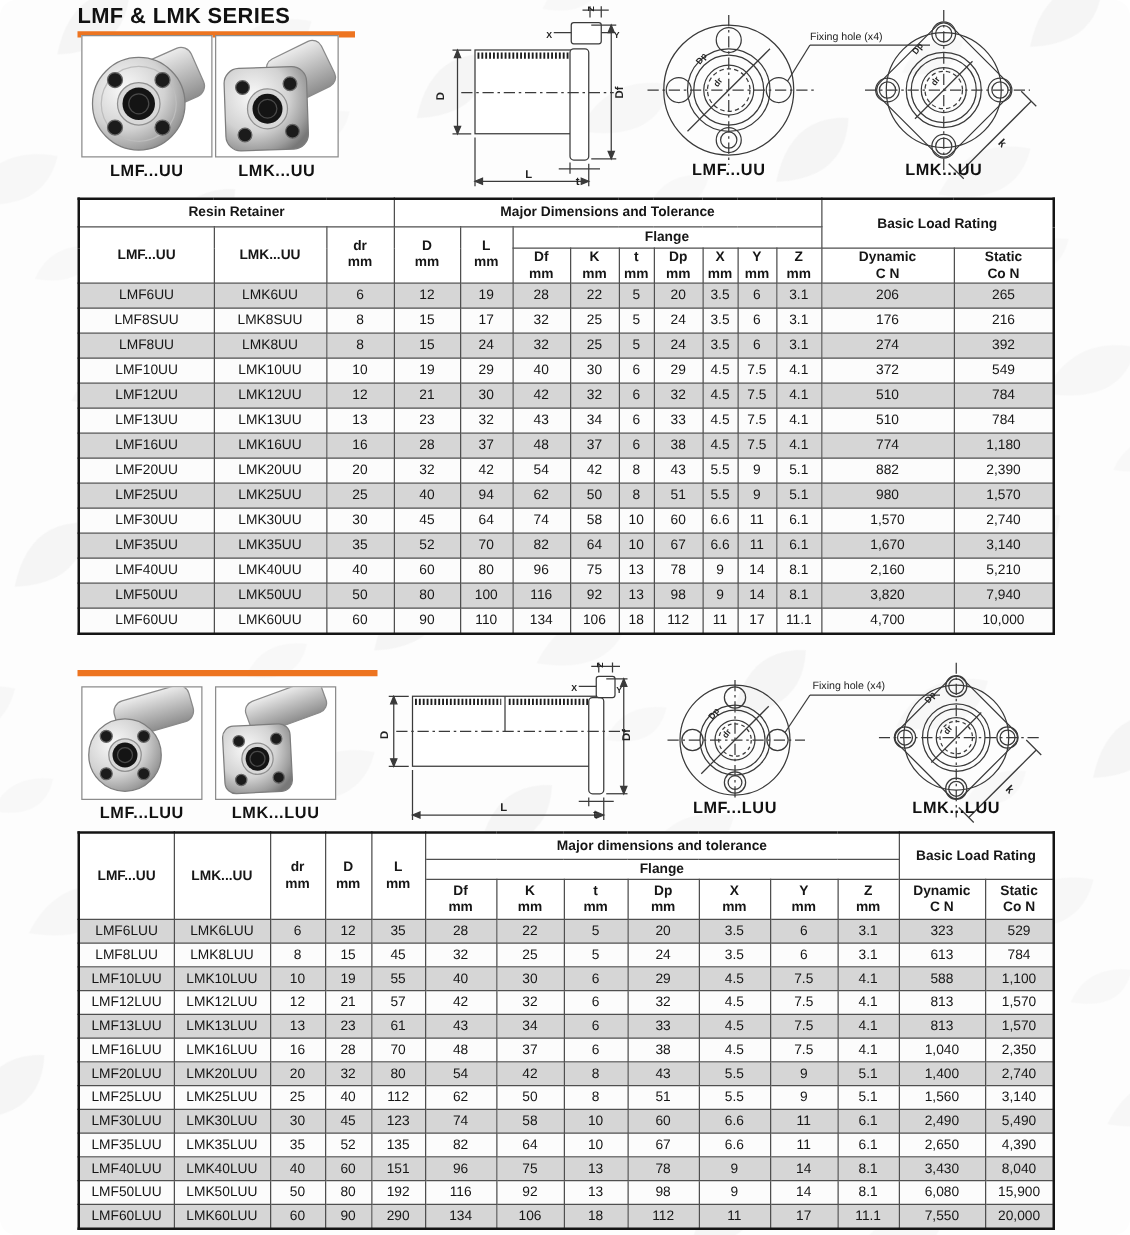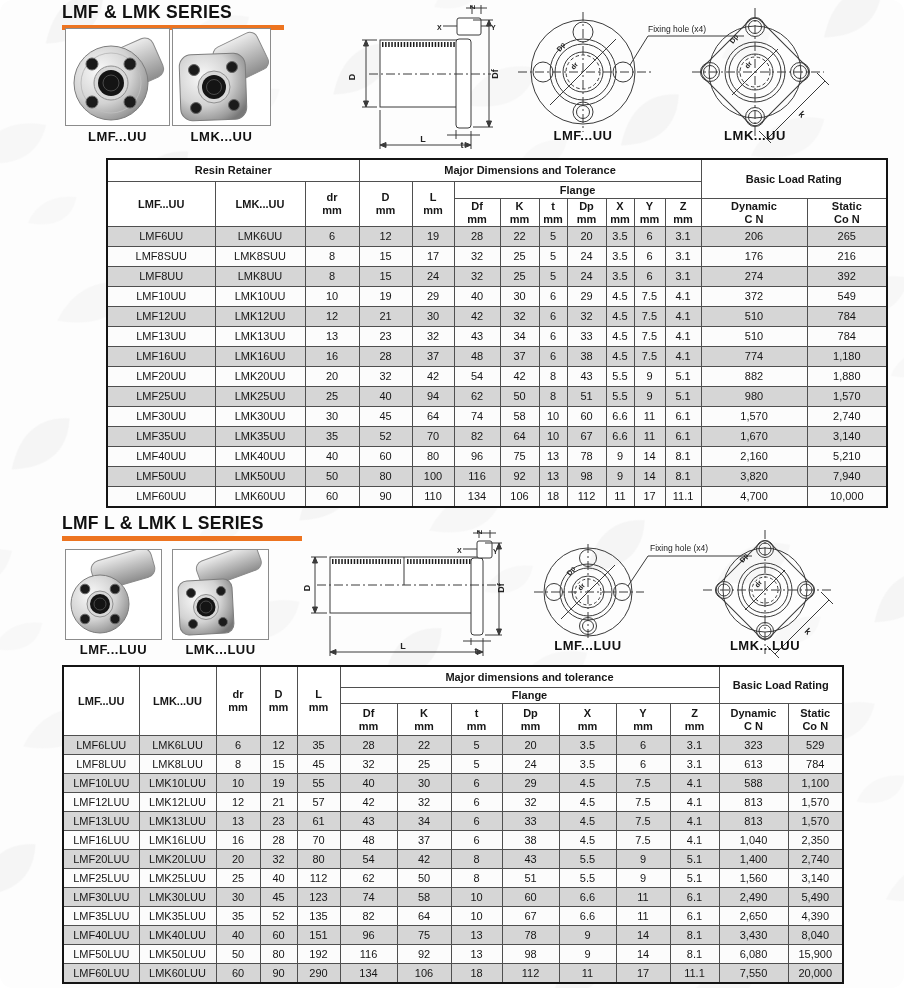--- a/index.html
+++ b/index.html
@@ -179,21 +179,21 @@
       <line x1="67" y1="125" x2="79" y2="137"></line>
           <line x1="125" y1="67" x2="137" y2="79"></line>
     </g>
     <text x="41" y="38" transform="rotate(-52 41 38)" class="tiny">Dp</text>
     <text x="56" y="63" transform="rotate(-52 56 63)" class="tiny">dr</text>
     <text x="108" y="108" transform="rotate(45 106 106)">k</text>
   </svg>
   <div class="abs caption" style="left:533px;top:128px;width:100px;">LMF...UU</div>
   <div class="abs caption" style="left:705px;top:128px;width:100px;">LMK...UU</div>
 
-  <div class="abs" style="left:62px;top:158px;margin-left:44px;">
+  <div class="abs" style="left:62px;top:158px;">
     <table class="spec t1">
       <colgroup>
         <col style="width:108px">
             <col style="width:90px">
             <col style="width:54px">
             <col style="width:53px">
         <col style="width:42px">
             <col style="width:46px">
             <col style="width:39px">
             <col style="width:28px">
@@ -350,21 +350,21 @@
               <td>32</td>
               <td>42</td>
               <td>54</td>
               <td>42</td>
               <td>8</td>
               <td>43</td>
               <td>5.5</td>
               <td>9</td>
               <td>5.1</td>
               <td>882</td>
-              <td>1,880</td>
+              <td>2,390</td>
             </tr>
             <tr>
               <td>LMF25UU</td>
               <td>LMK25UU</td>
               <td>25</td>
               <td>40</td>
               <td>94</td>
               <td>62</td>
               <td>50</td>
               <td>8</td>
@@ -452,21 +452,20 @@
               <td>11</td>
               <td>17</td>
               <td>11.1</td>
               <td>4,700</td>
               <td>10,000</td>
             </tr>
           </tbody>
     </table>
   </div>
 
-  <div class="abs sec-title" style="left:62px;top:513px;">LMF L &amp; LMK L SERIES</div>
   <div class="abs rule" style="left:62px;top:536px;width:240px;"></div>
 
   <div class="abs photo-box" style="left:65px;top:549px;width:97px;height:91px;">
     <svg width="95" height="89" viewBox="0 0 95 89">
       <rect x="26" y="4" width="62" height="30" rx="9" transform="rotate(-16 57 19)" fill="url(#gcyl)" stroke="#8a8a8a"></rect>
       <circle cx="34" cy="54" r="29" fill="url(#gmet)" stroke="#7d7d7d"></circle>
       <circle cx="49" cy="39" r="4.8" fill="#1b1b1b" stroke="#666"></circle>
           <circle cx="19" cy="39" r="4.8" fill="#1b1b1b" stroke="#666"></circle>
       <circle cx="19" cy="69" r="4.8" fill="#1b1b1b" stroke="#666"></circle>
           <circle cx="49" cy="69" r="4.8" fill="#1b1b1b" stroke="#666"></circle>

